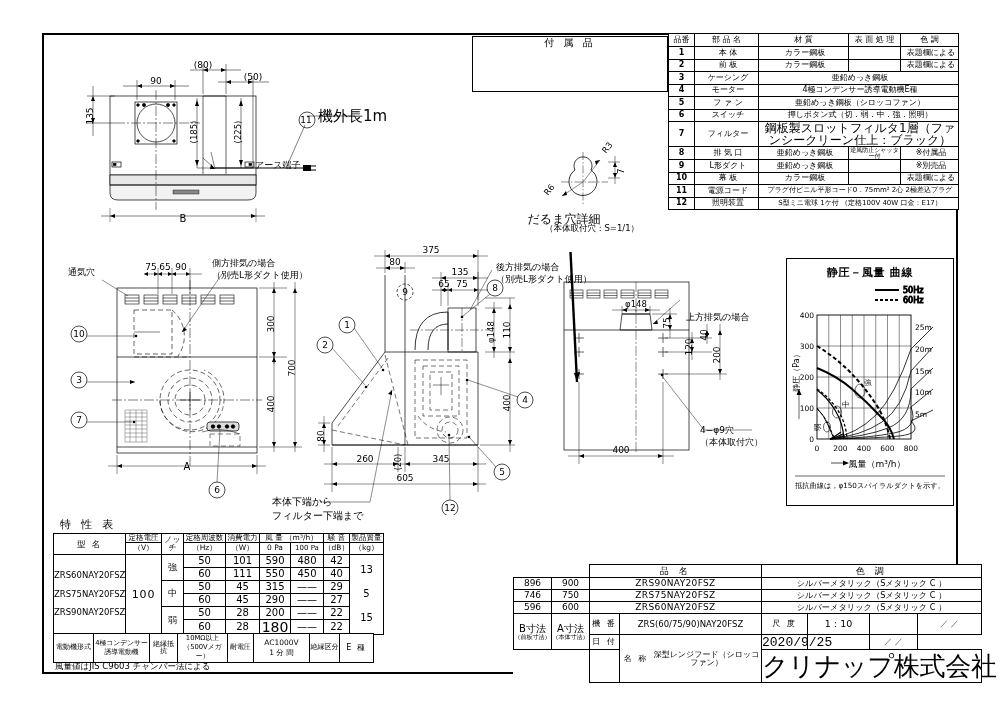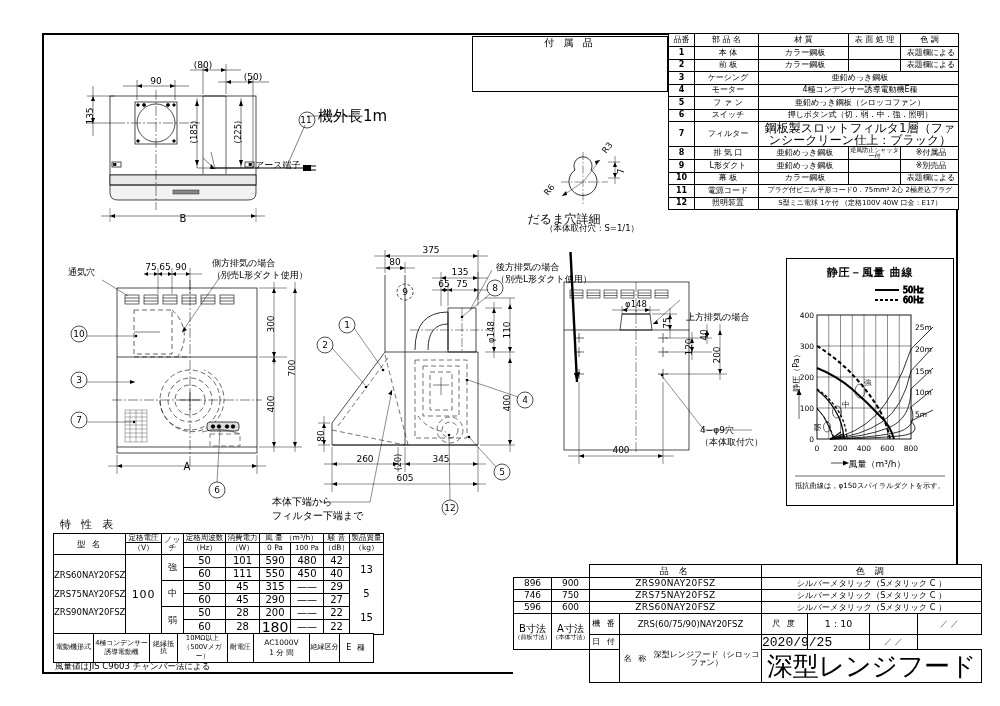--- a/index.html
+++ b/index.html
@@ -971,17 +971,17 @@
             </table>
       </td>
       <td style="font-size:13px;font-family:Liberation Mono, monospace;">2020/9/25</td>
       <td></td>
       <td style="font-size:8px;color:#555;">／  ／</td>
     </tr>
     <tr>
       <td style="border:none;"></td>
       <td style="border:none;"></td>
       <td style="height:32px;border-right:none;"></td>
-      <td colspan="4" class="bigco" style="font-size:26px;border-left:none;text-align:center;white-space:nowrap;">深型レンジフード</td>
+      <td colspan="4" class="bigco" style="font-size:26px;border-left:none;text-align:center;white-space:nowrap;">クリナップ株式会社</td>
     </tr>
   </tbody>
     </table>
 </div>
 
 </body></html>

